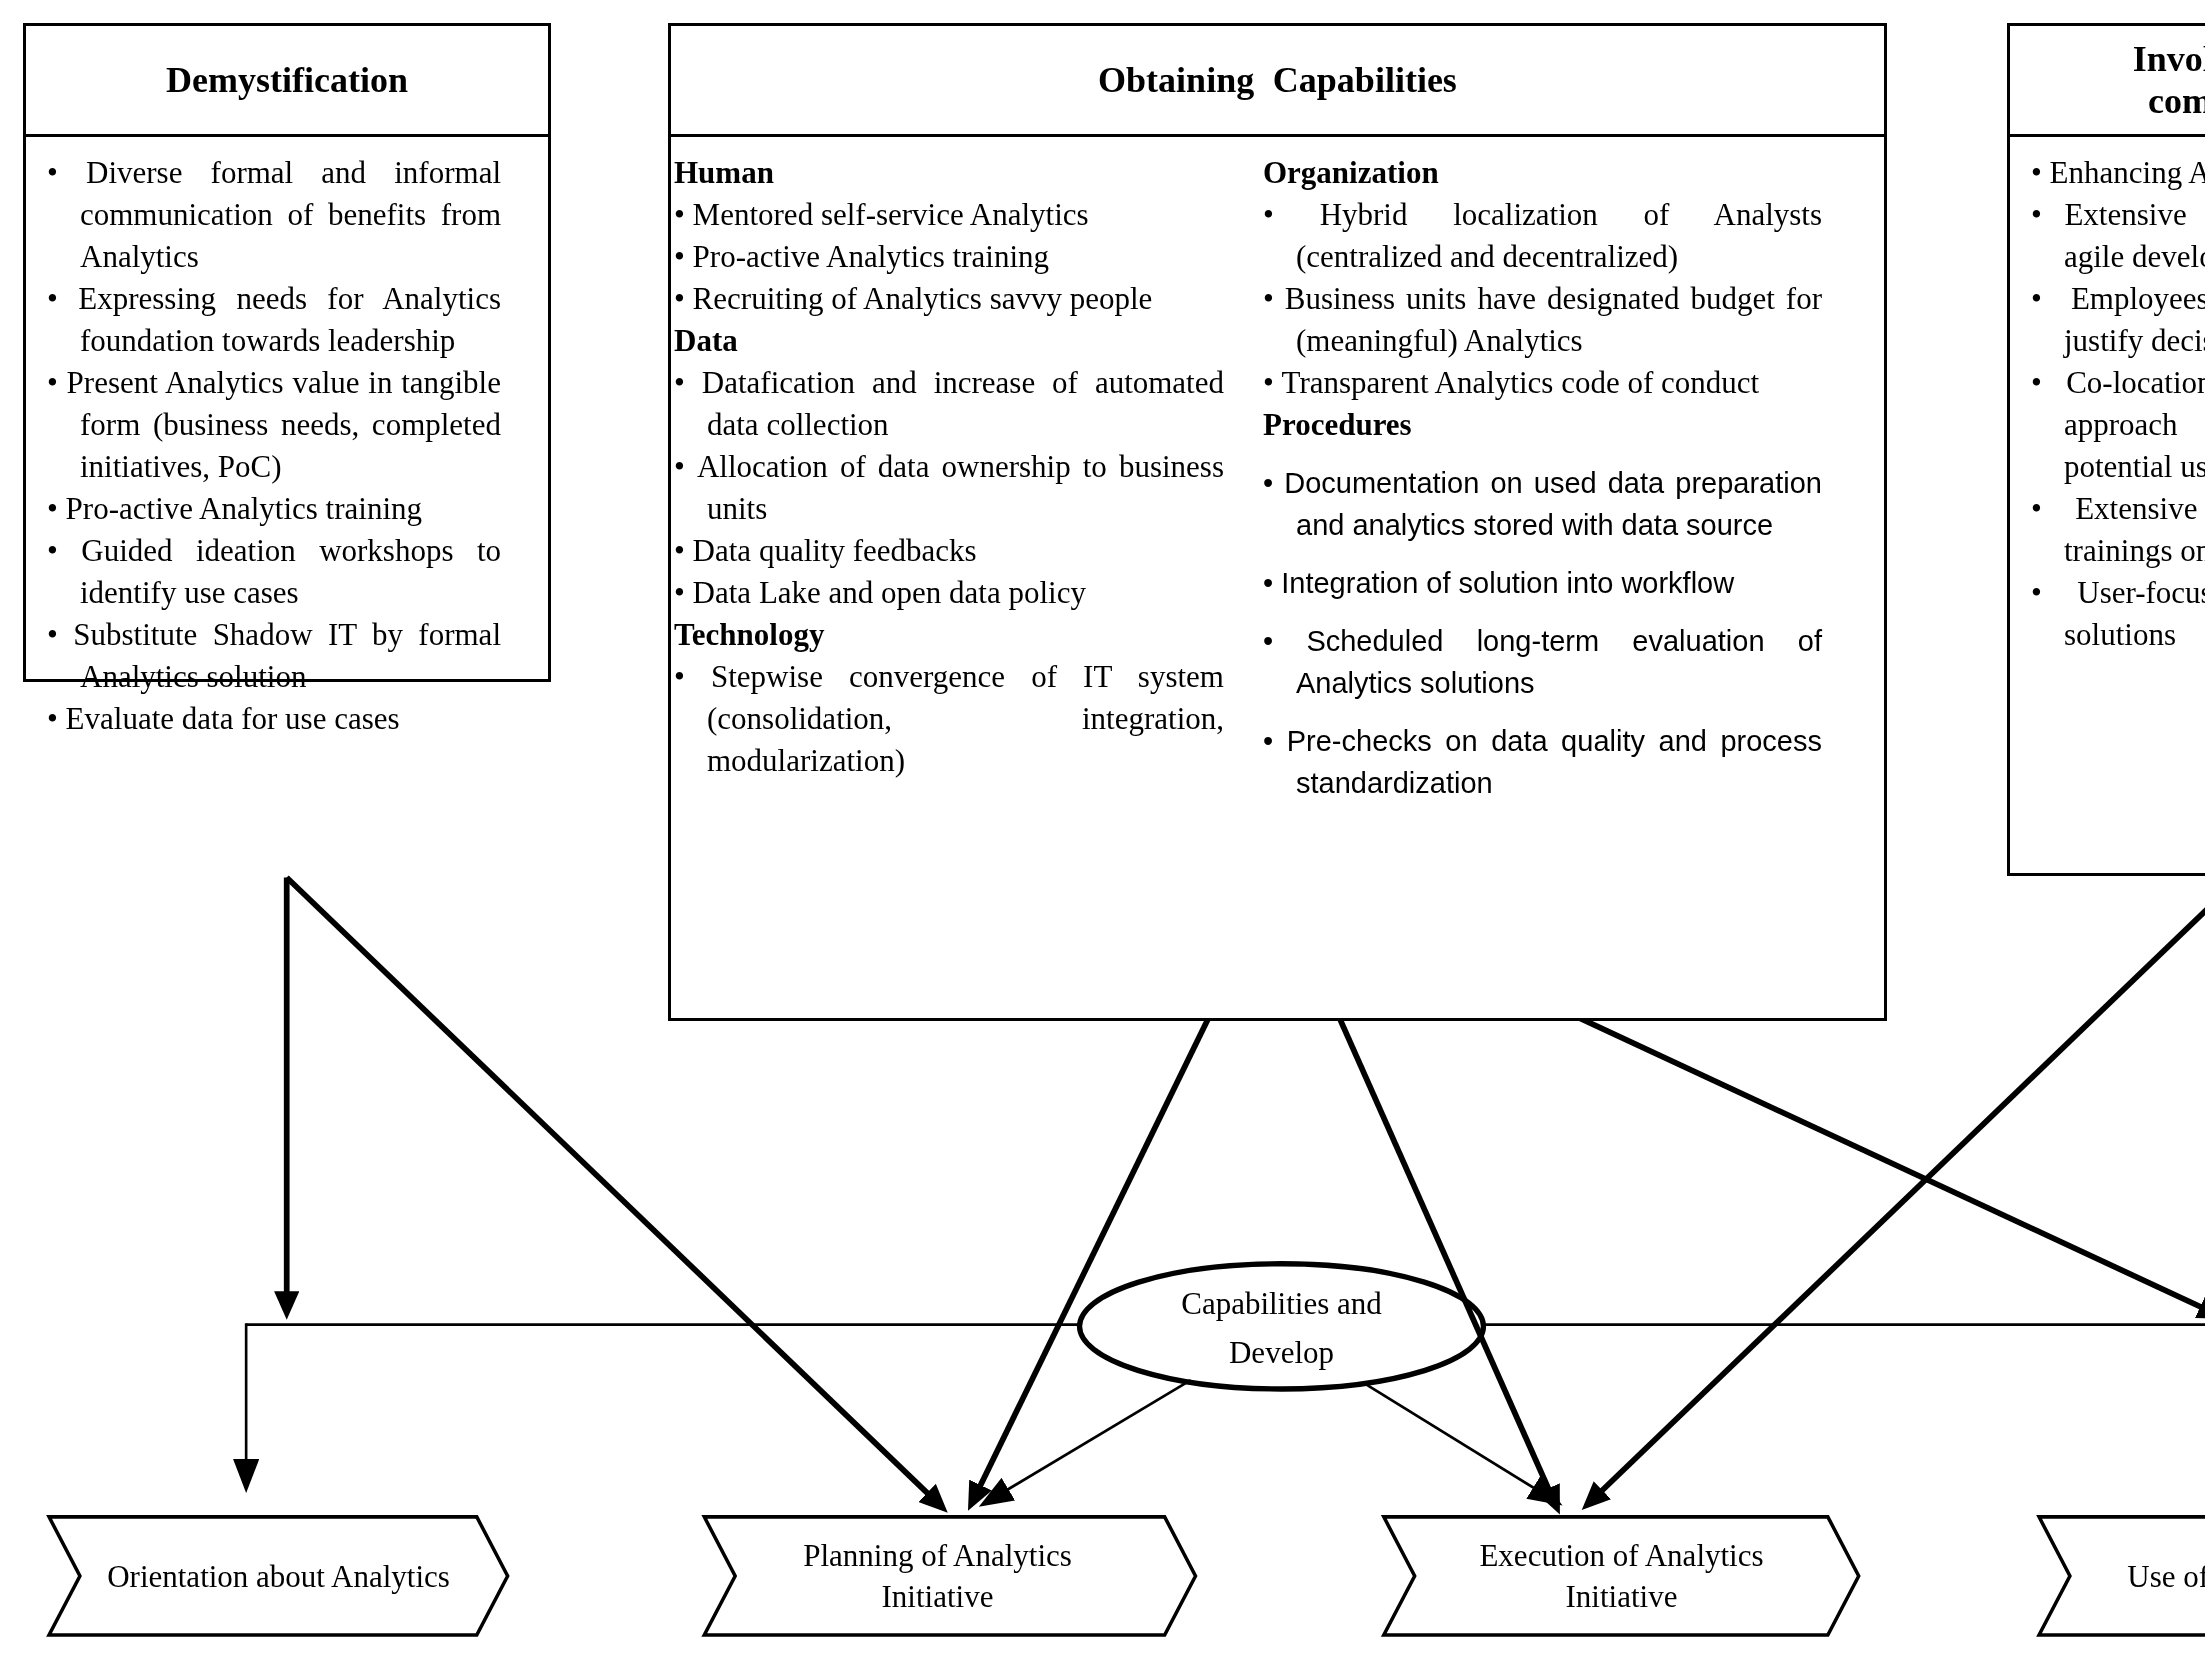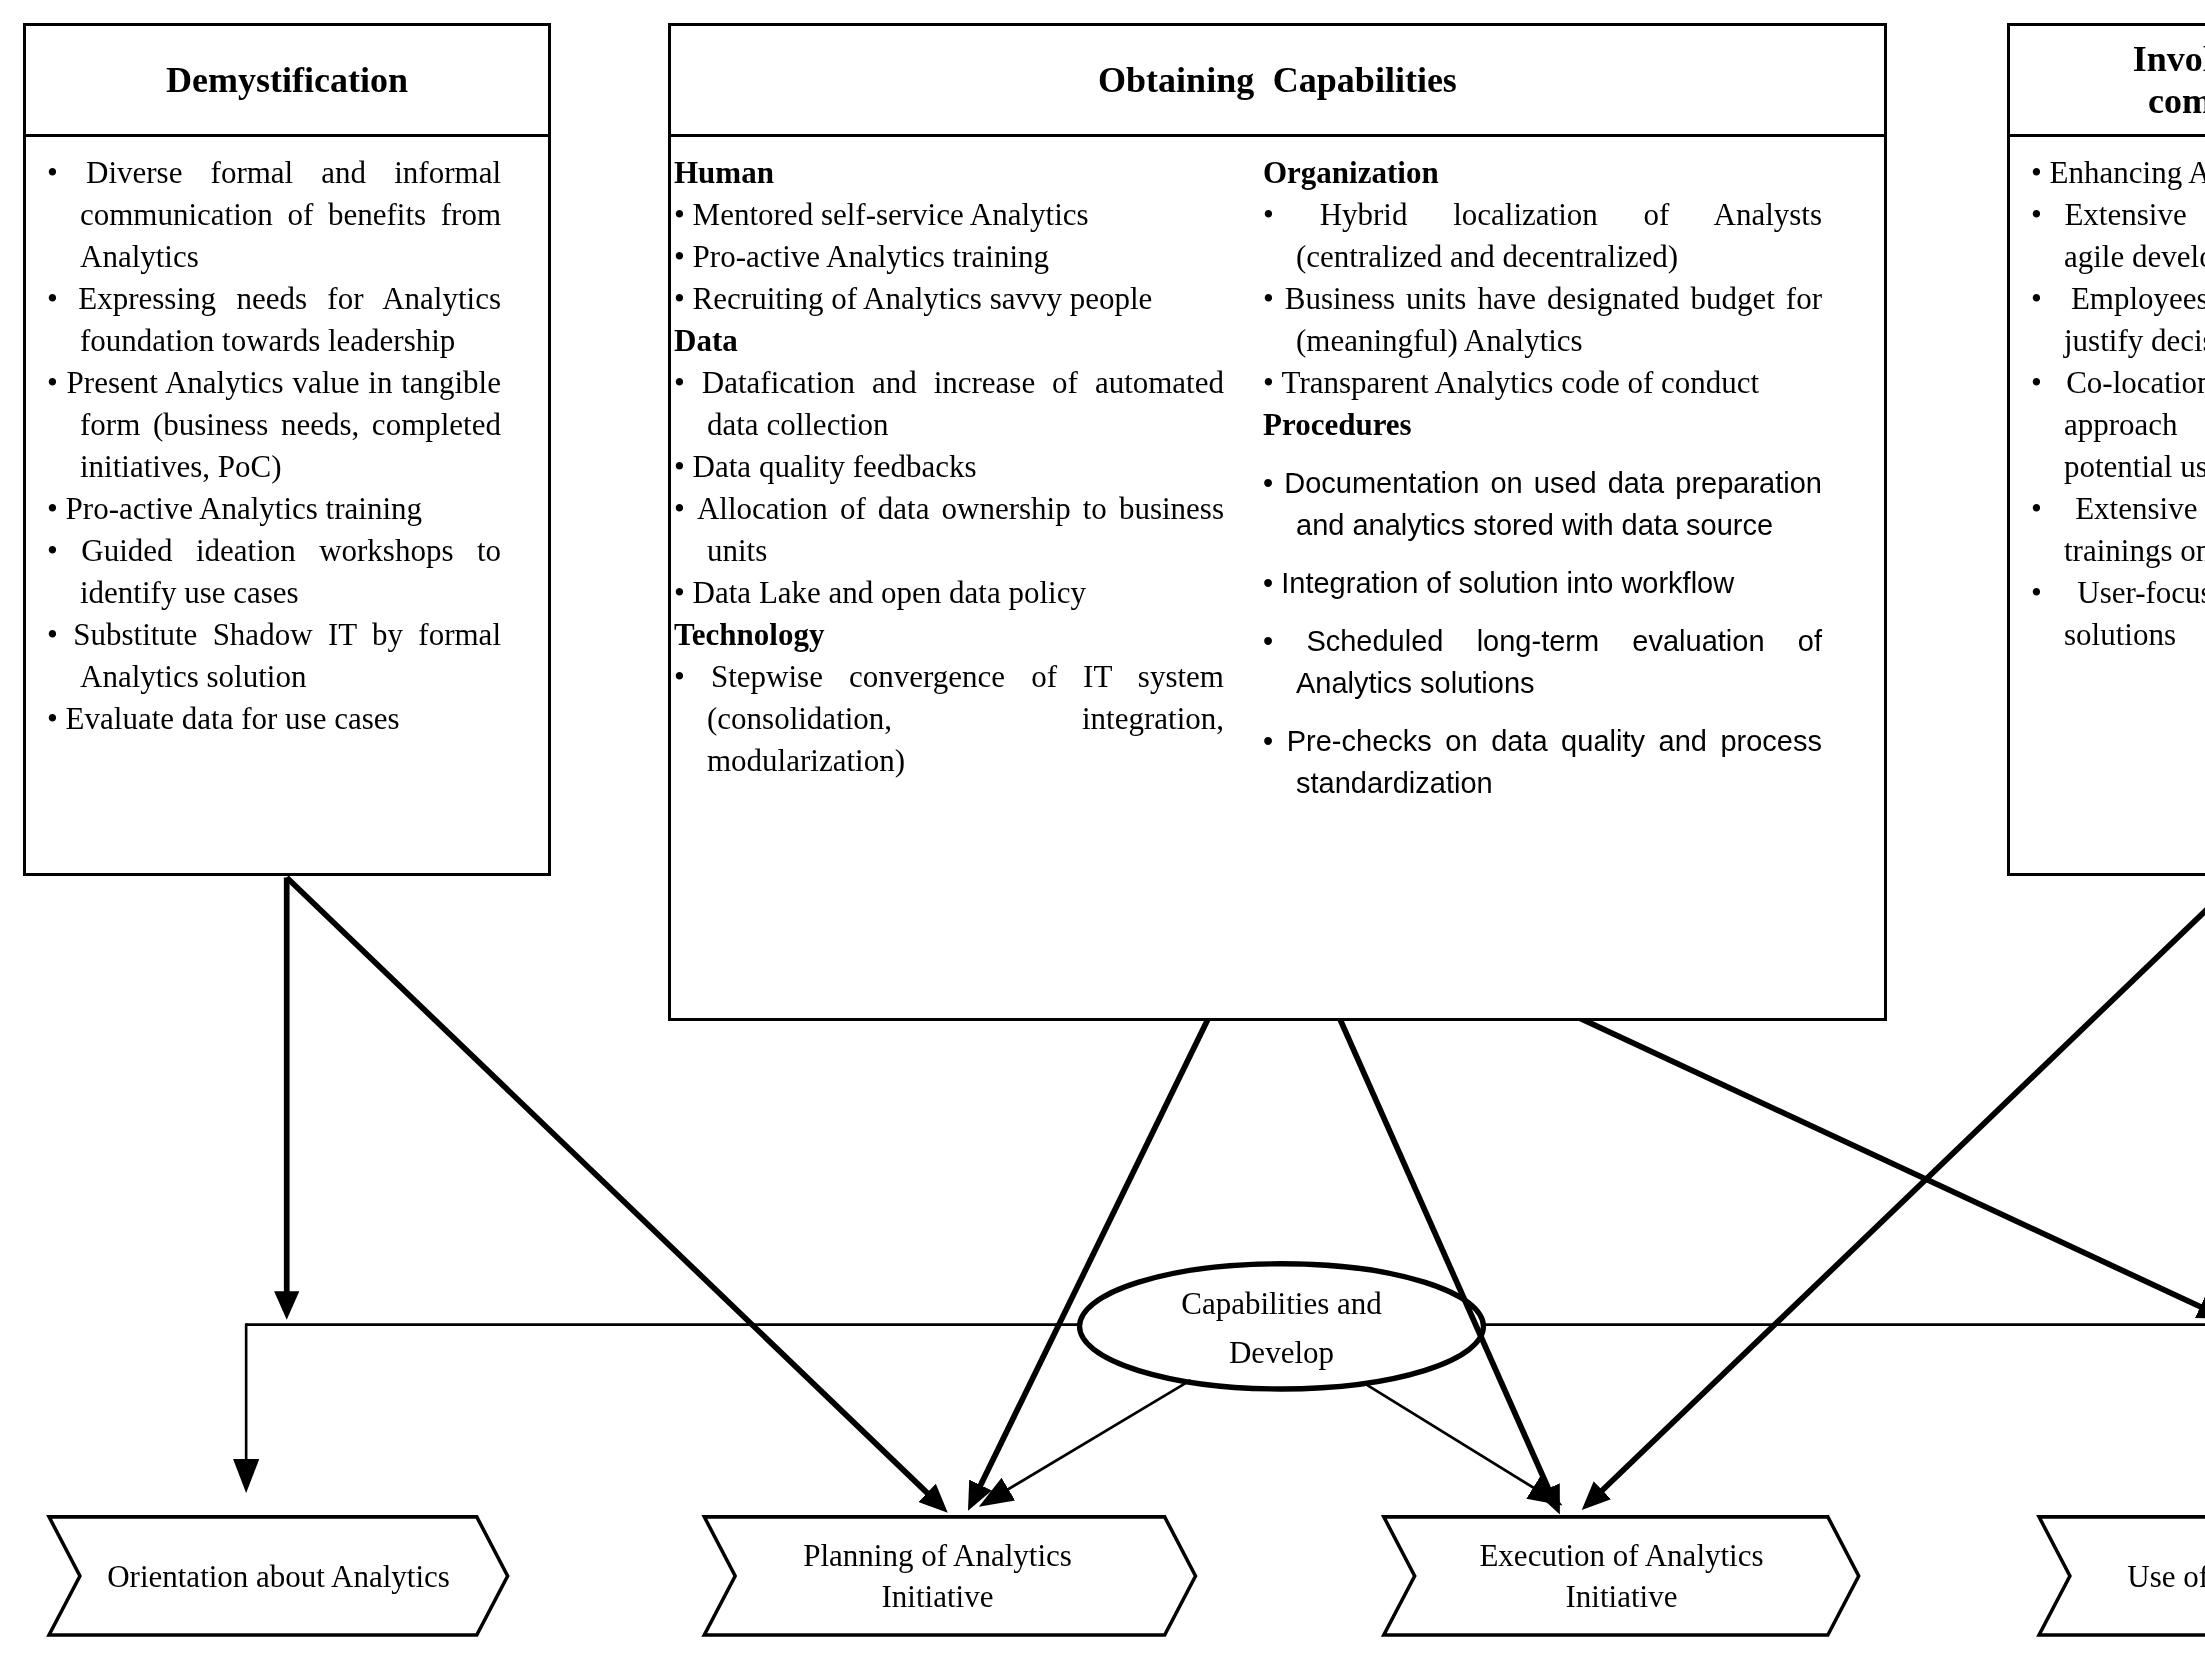--- a/index.html
+++ b/index.html
@@ -71,21 +71,21 @@
     <line data-name="arrow-capabilities-to-execution" x1="2896" y1="1990" x2="3530" y2="3418" stroke="#000" stroke-width="13" marker-end="url(#mthick)"></line>
     <line data-name="arrow-capabilities-to-rail" x1="2896" y1="1990" x2="5032" y2="2983" stroke="#000" stroke-width="13" marker-end="url(#mthick)"></line>
     <line data-name="arrow-involvement-to-rail" x1="5080" y1="1990" x2="5080" y2="2975" stroke="#000" stroke-width="13" marker-end="url(#mthick)"></line>
     <line data-name="arrow-involvement-to-execution" x1="5080" y1="1990" x2="3600" y2="3412" stroke="#000" stroke-width="13" marker-end="url(#mthick)"></line>
 
     <line data-name="arrow-ellipse-to-planning" x1="2700" y1="3130" x2="2235" y2="3408" stroke="#000" stroke-width="6" marker-end="url(#mthin)"></line>
     <line data-name="arrow-ellipse-to-execution" x1="3095" y1="3138" x2="3528" y2="3405" stroke="#000" stroke-width="6" marker-end="url(#mthin)"></line>
   </svg>
 
   <div id="boxes" data-name="top-boxes">
-      <div class="tbox" data-name="box-demystification" style="left: 23px; top: 23px; width: 528px; height: 853px;">
+      <div class="tbox" data-name="box-demystification" style="left: 23px; top: 23px; width: 528px; height: 659px;">
         <div class="tbox-title" data-name="box-title-demystification">Demystification</div>
         <div class="tbox-body" data-name="box-body-demystification" style="padding-left: 21px; padding-right: 22px;">
           <div class="tcol" data-name="box-demystification-column-1" style="width: 454px;">
             <div data-name="section-main">
               <ul class="blist" data-name="bullet-list-main">
                 <li data-name="bullet-item">Diverse formal and informal communication of benefits from Analytics</li>
                 <li data-name="bullet-item">Expressing needs for Analytics foundation towards leadership</li>
                 <li data-name="bullet-item">Present Analytics value in tangible form (business needs, completed initiatives, PoC)</li>
                 <li data-name="bullet-item">Pro-active Analytics training</li>
                 <li data-name="bullet-item">Guided ideation workshops to identify use cases</li>
@@ -105,22 +105,22 @@
               <ul class="blist" data-name="bullet-list-human">
                 <li data-name="bullet-item">Mentored self-service Analytics</li>
                 <li data-name="bullet-item">Pro-active Analytics training</li>
                 <li data-name="bullet-item">Recruiting of Analytics savvy people</li>
               </ul>
             </div>
             <div data-name="section-data">
               <div class="sec-heading" data-name="section-heading-data">Data</div>
               <ul class="blist" data-name="bullet-list-data">
                 <li data-name="bullet-item">Datafication and increase of automated data collection</li>
+                <li data-name="bullet-item">Allocation of data ownership to business units</li>
                 <li data-name="bullet-item">Data quality feedbacks</li>
-                <li data-name="bullet-item">Allocation of data ownership to business units</li>
                 <li data-name="bullet-item">Data Lake and open data policy</li>
               </ul>
             </div>
             <div data-name="section-technology">
               <div class="sec-heading" data-name="section-heading-technology">Technology</div>
               <ul class="blist" data-name="bullet-list-technology">
                 <li data-name="bullet-item">Stepwise convergence of IT system (consolidation, integration, modularization)</li>
               </ul>
             </div>
           </div>

